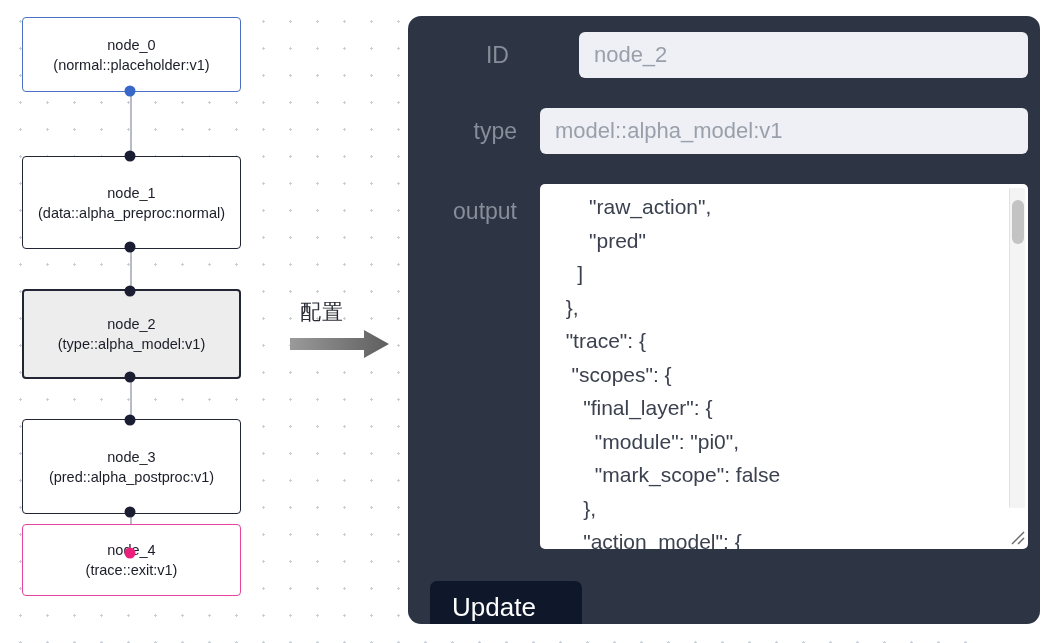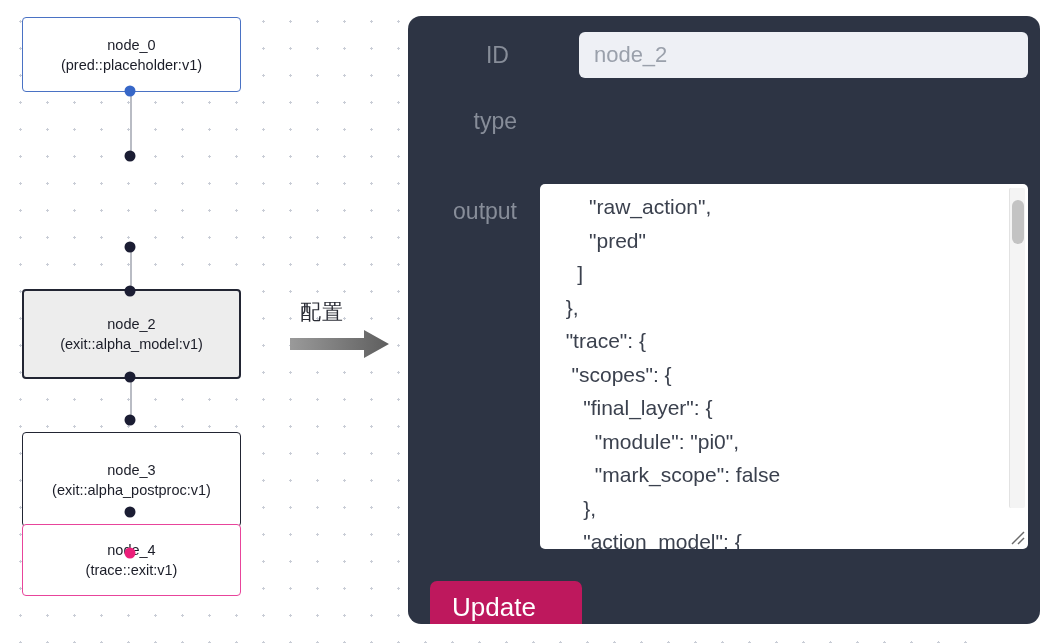--- a/index.html
+++ b/index.html
@@ -176,21 +176,21 @@
     right: 2px; bottom: 3px;
     width: 18px; height: 18px;
   }
 
   #update-btn {
     position: absolute;
     left: 22px;
     top: 565px;
     width: 152px;
     height: 52px;
-    background: #be185d;
+    background: #0f172a;
     color: #ffffff;
     font-size: 26px;
     border: none;
     border-radius: 7px;
     cursor: pointer;
     text-align: left;
     padding-left: 22px;
     font-family: "Liberation Sans", sans-serif;
   }
 </style>
@@ -198,35 +198,38 @@
 <body>
 
 <div id="canvas">
 
   <div class="edge-line" style="left:130px; top:88px; height:72px;"></div>
   <div class="edge-line" style="left:130px; top:245px; height:48px;"></div>
   <div class="edge-line" style="left:130px; top:375px; height:48px;"></div>
   <div class="edge-line" style="left:130px; top:510px; height:46px;"></div>
 
   <div class="node input" style="left:22px; top:17px; width:219px; height:75px;">
-    <span class="nlabel"><span>node_0</span><br><span>(pred::placeholder:v1)</span></span>
+    <span class="nlabel"><span>node_0</span><br><span>(normal::placeholder:v1)</span></span>
   </div>
   <div class="port blue" style="left:130px; top:91px;"></div>
 
+  <div class="node" style="left:22px; top:156px; width:219px; height:93px;">
+    <span class="nlabel"><span>node_1</span><br><span>(data::alpha_preproc:normal)</span></span>
+  </div>
   <div class="port" style="left:130px; top:156px;"></div>
   <div class="port" style="left:130px; top:247px;"></div>
 
   <div class="node selected" style="left:22px; top:289px; width:219px; height:90px;">
-    <span class="nlabel"><span>node_2</span><br><span>(exit::alpha_model:v1)</span></span>
+    <span class="nlabel"><span>node_2</span><br><span>(type::alpha_model:v1)</span></span>
   </div>
   <div class="port" style="left:130px; top:291px;"></div>
   <div class="port" style="left:130px; top:377px;"></div>
 
-  <div class="node" style="left:22px; top:432px; width:219px; height:95px;">
-    <span class="nlabel"><span>node_3</span><br><span>(exit::alpha_postproc:v1)</span></span>
+  <div class="node" style="left:22px; top:419px; width:219px; height:95px;">
+    <span class="nlabel"><span>node_3</span><br><span>(pred::alpha_postproc:v1)</span></span>
   </div>
   <div class="port" style="left:130px; top:420px;"></div>
   <div class="port" style="left:130px; top:512px;"></div>
 
   <div class="node output" style="left:22px; top:524px; width:219px; height:72px;">
     <span class="nlabel"><span>node_4</span><br><span>(trace::exit:v1)</span></span>
   </div>
   <div class="port pink" style="left:130px; top:553px;"></div>
 
   <div id="arrow-group">
@@ -244,20 +247,21 @@
 
   <div id="panel">
 
     <div class="field-row" id="id-row">
       <div class="field-label">ID</div>
       <input id="id-input" class="text-input" type="text" value="node_2" placeholder="node id" style="">
     </div>
 
     <div class="field-row" id="type-row">
       <div class="field-label">type</div>
+      <input id="type-input" class="text-input" type="text" value="model::alpha_model:v1" placeholder="node type" style="">
     </div>
 
     <div class="field-row" id="config-row">
       <div class="field-label top-align">output</div>
       <div id="config-area-wrap">
         <textarea id="config-area" placeholder="node config JSON" style="">      "raw_action",
       "pred"
     ]
   },
   "trace": {

